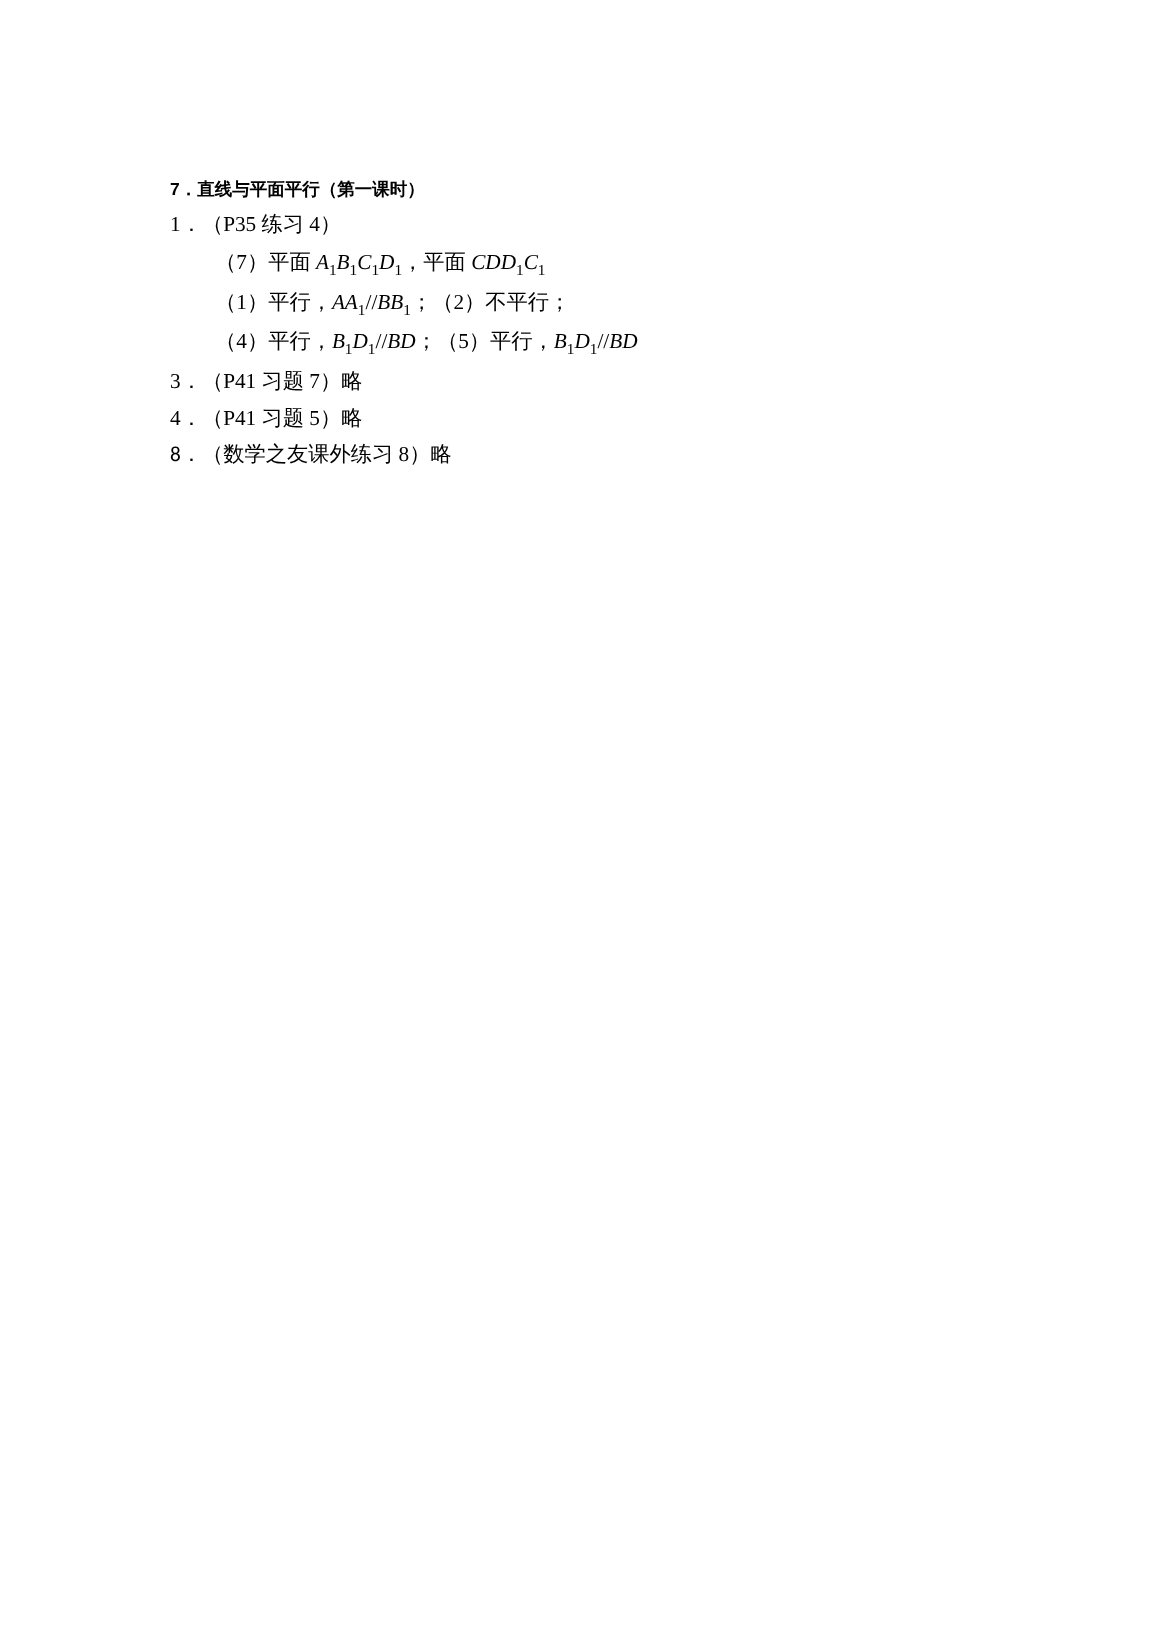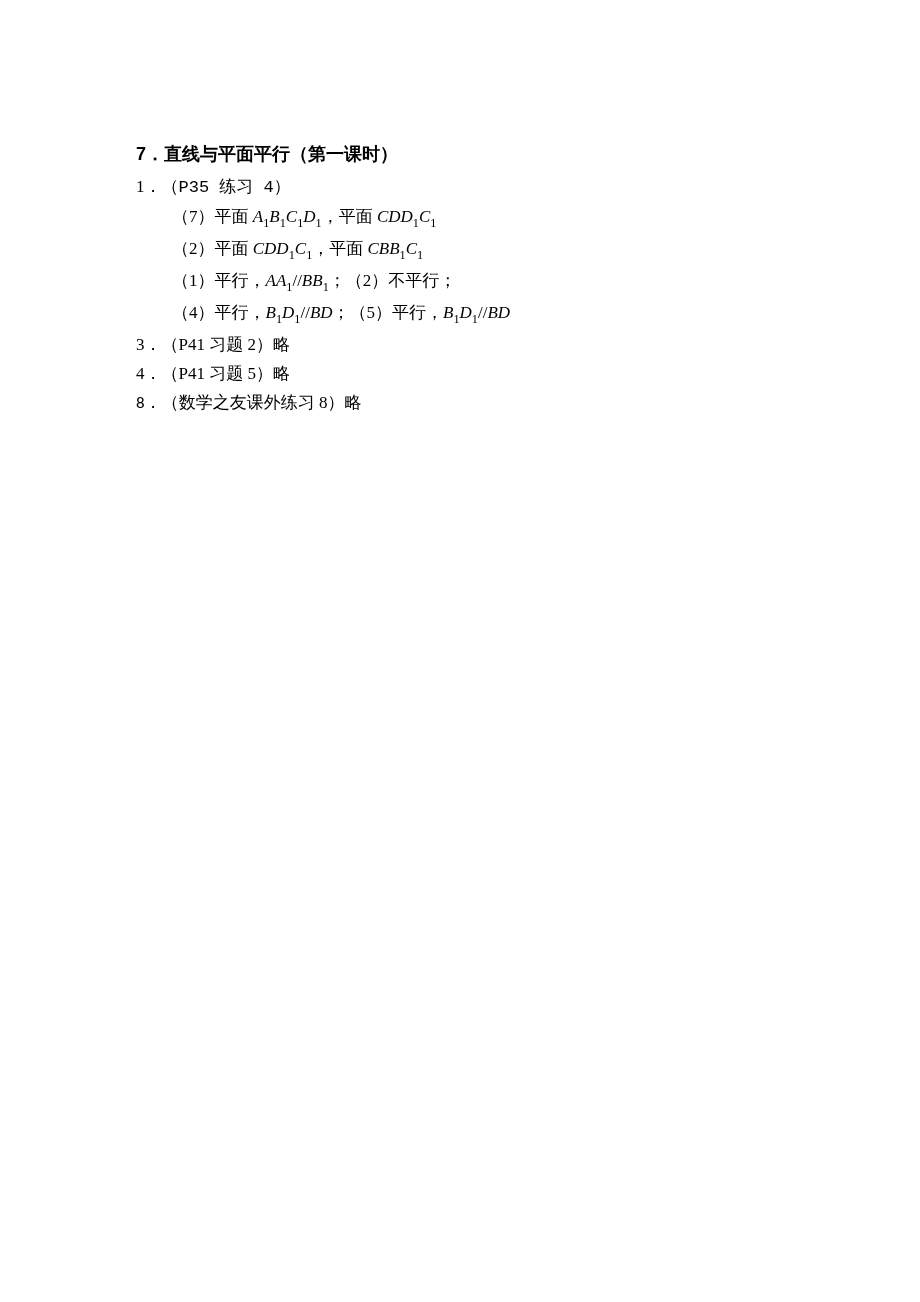--- a/index.html
+++ b/index.html
@@ -19,34 +19,34 @@
     }
 
     .content {
       font-size: 17px;
       line-height: 1.6;
     }
 
     .title {
       font-family: "SimHei", "黑体", sans-serif;
       font-weight: bold;
-      font-size: 18px;
+      font-size: 14px;
       margin-bottom: 4px;
     }
 
     .item-header {
       margin-bottom: 2px;
     }
 
     .item-header .num-en {
       font-family: "Times New Roman", serif;
     }
 
     .item-header .paren-label {
-      font-family: Liberation Mono, monospace;
+      font-family: Liberation Serif, serif;
     }
 
     .sub-item {
       margin-left: 36px;
       margin-bottom: 2px;
     }
 
     .cjk {
       font-family: "SimSun", "宋体", serif;
     }
@@ -92,36 +92,33 @@
   </div>
 
   <div class="item-header">
     <span class="num-en">1．</span><span class="paren-label">（P35 练习 4）</span>
   </div>
 
   <div class="sub-item">
     <span class="cjk">（7）平面 </span><span class="latin">A</span><sub>1</sub><span class="latin">B</span><sub>1</sub><span class="latin">C</span><sub>1</sub><span class="latin">D</span><sub>1</sub><span class="cjk">，平面 </span><span class="latin">CDD</span><sub>1</sub><span class="latin">C</span><sub>1</sub>
   </div>
 
-  <div class="sub-item">
-    <span class="cjk">（2）平面 </span><span class="latin">CDD</span><sub>1</sub><span class="latin">C</span><sub>1</sub><span class="cjk">，平面 </span><span class="latin">CBB</span><sub>1</sub><span class="latin">C</span><sub>1</sub>
-  </div>
 
 
 
   <div class="sub-item">
     <span class="cjk">（1）平行，</span><span class="latin">AA</span><sub>1</sub><span class="slash">//</span><span class="latin">BB</span><sub>1</sub><span class="cjk">；（2）不平行；</span>
   </div>
 
   <div class="sub-item">
     <span class="cjk">（4）平行，</span><span class="latin">B</span><sub>1</sub><span class="latin">D</span><sub>1</sub><span class="slash">//</span><span class="latin">BD</span><span class="cjk">；（5）平行，</span><span class="latin">B</span><sub>1</sub><span class="latin">D</span><sub>1</sub><span class="slash">//</span><span class="latin">BD</span>
   </div>
 
   <div class="simple-line">
-    <span class="num-en">3．</span><span class="cjk">（P41 习题 2）略</span>
+    <span class="num-en">3．</span><span class="cjk">（P41 习题 7）略</span>
   </div>
 
   <div class="simple-line">
     <span class="num-en">4．</span><span class="cjk">（P41 习题 5）略</span>
   </div>
 
 
 
 
   <div class="simple-line">

